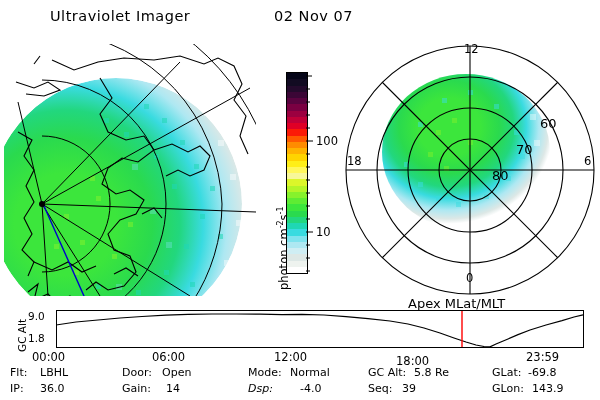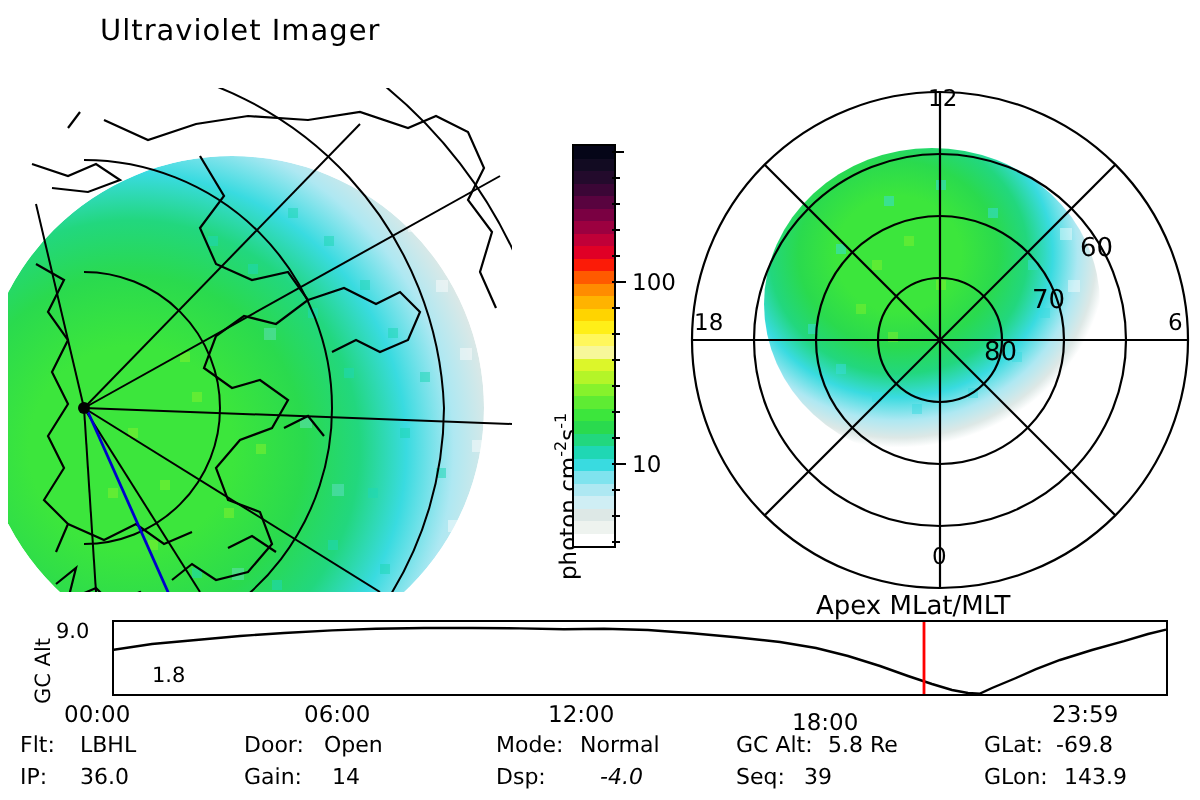--- a/index.html
+++ b/index.html
@@ -14,20 +14,21 @@
   .rot90{transform:rotate(-90deg);transform-origin:0 0;}
   svg{display:block;}
   .cbar-frame{border:1px solid #000;}
 </style>
 </head>
 <body>
 
 <div id="root">
 
   <div class="abs hdr" style="left:50px;top:8px;">Ultraviolet Imager</div>
+  <div class="abs hdr" style="left:274px;top:8px;">02 Nov 07</div>
 
   <div class="abs" style="left:4px;top:44px;width:252px;height:252px;">
     <svg width="252" height="252" viewBox="0 0 252 252">
       <defs>
         <clipPath id="diskClipL">
           <circle cx="112" cy="160" r="126"></circle>
         </clipPath>
         <clipPath id="panelClipL">
           <rect x="0" y="0" width="252" height="252"></rect>
         </clipPath>
@@ -249,21 +250,21 @@
 
   <div class="abs lbl" style="left:408px;top:296px;font-size:13px;">Apex MLat/MLT</div>
 
   <div class="abs" style="left:0px;top:308px;width:600px;height:52px;">
 
     <div class="abs lbl-s" style="left:16px;top:44px;">
       <div class="rot90">GC Alt</div>
     </div>
 
     <div class="abs lbl-s" style="left:28px;top:2px;">9.0</div>
-    <div class="abs lbl-s" style="left:28px;top:24px;margin-left:48px;">1.8</div>
+    <div class="abs lbl-s" style="left:28px;top:24px;">1.8</div>
 
     <svg class="abs" style="left:56px;top:2px;" width="528" height="38">
       <rect x="0.5" y="0.5" width="527" height="37" fill="none" stroke="#000" stroke-width="1"></rect>
 
       <polyline fill="none" stroke="#000" stroke-width="1.2" points="0,15 20,12 42,10 64,8 86,6.5 110,5.2 132,4.4 156,4 180,4 204,4.2
                 226,4.6 246,4.4 268,5 290,6.6 312,8.6 334,11 352,14 368,18 384,23
                 398,28 410,32 420,35 428,36.5 434,36.8 440,34 452,29 462,24.6
                 474,20 490,15 506,10.6 518,7 527,4.8"></polyline>
 
       <line x1="406" y1="1" x2="406" y2="37" stroke="#ff0000" stroke-width="1.4"></line>
@@ -292,22 +293,22 @@
 
     <div class="abs stat" style="left:492px;top:0;">GLat:</div>
     <div class="abs stat" style="left:528px;top:0;">-69.8</div>
 
     <div class="abs stat" style="left:10px;top:16px;">IP:</div>
     <div class="abs stat" style="left:40px;top:16px;">36.0</div>
 
     <div class="abs stat" style="left:122px;top:16px;">Gain:</div>
     <div class="abs stat" style="left:166px;top:16px;">14</div>
 
-    <div class="abs stat" style="left:248px;top:16px;">Dsp:</div>
-    <div class="abs stat" style="left:300px;top:16px;font-style:italic;">-4.0</div>
+    <div class="abs stat" style="left:248px;top:16px;font-style:italic;">Dsp:</div>
+    <div class="abs stat" style="left:300px;top:16px;">-4.0</div>
 
     <div class="abs stat" style="left:368px;top:16px;">Seq:</div>
     <div class="abs stat" style="left:402px;top:16px;">39</div>
 
     <div class="abs stat" style="left:492px;top:16px;">GLon:</div>
     <div class="abs stat" style="left:532px;top:16px;">143.9</div>
   </div>
 
 </div>
 

